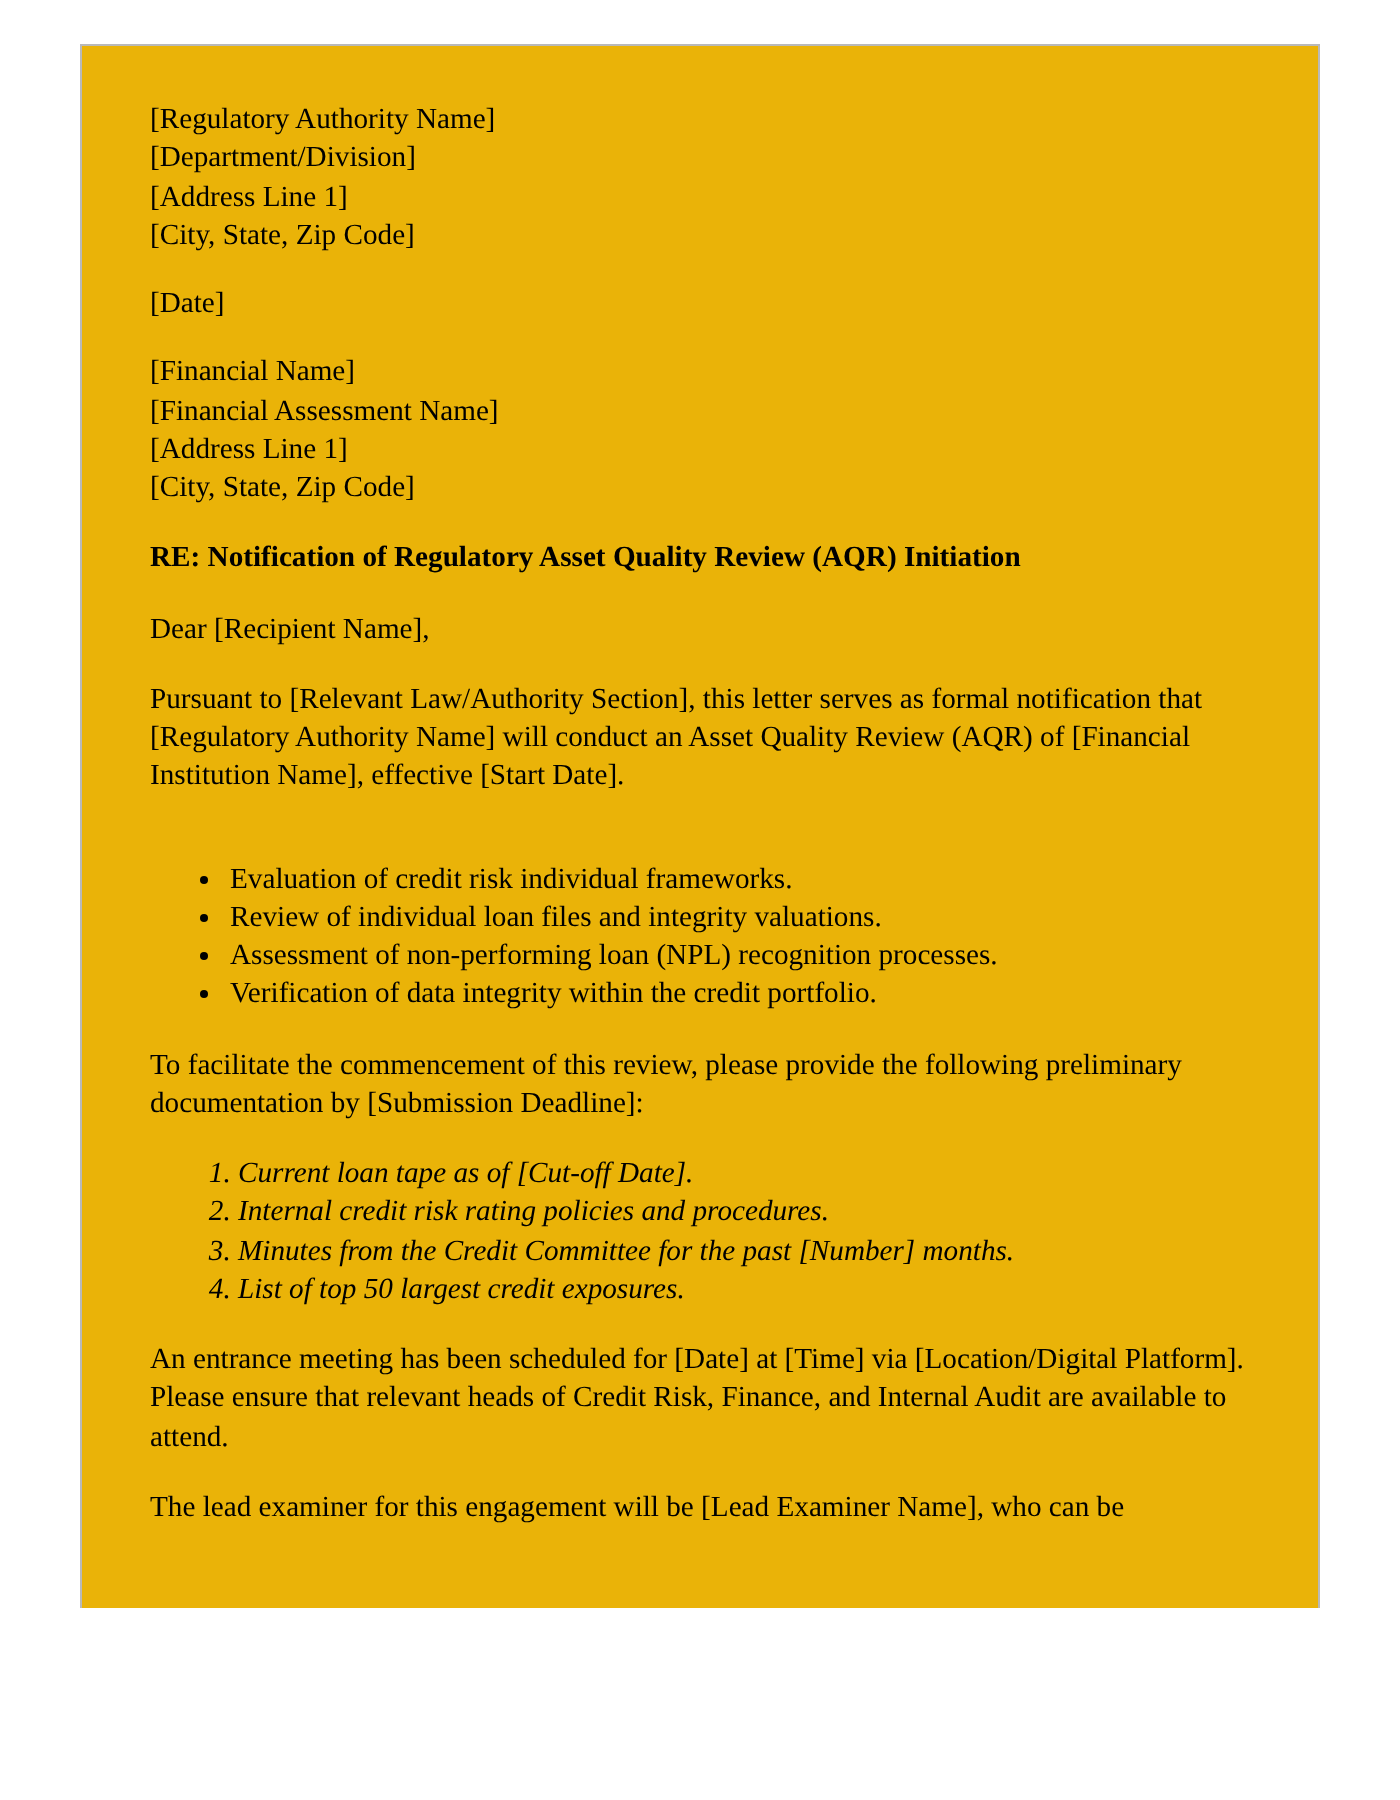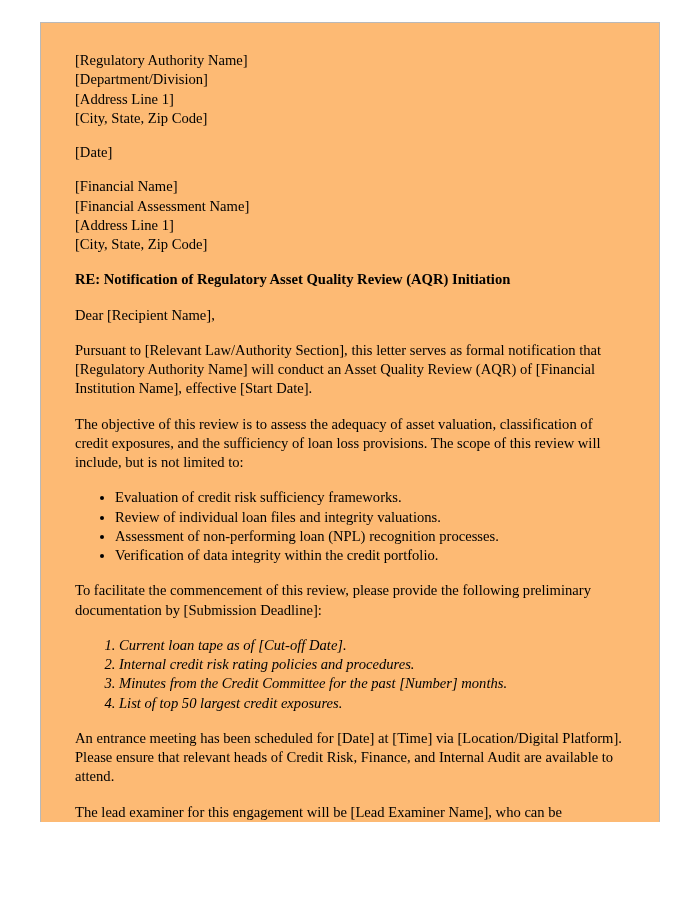--- a/index.html
+++ b/index.html
@@ -22,21 +22,21 @@
     padding: 22px 20px 0 20px;
   }
   .sheet {
     position: relative;
     box-sizing: border-box;
     width: 620px;
     min-height: 782px;
     margin: 0 auto;
     border: 1px solid #b9b9b9;
     border-bottom: none;
-    background: #fdba74;
+    background: #eab308;
     padding: 28px 34px 0 34px;
   }
   .doc {
     font-size: 14.6px;
     line-height: 1.32;
   }
   .addr-block {
     margin: 0 0 0 0;
   }
   .addr-line {
@@ -110,26 +110,25 @@
       <div class="block-space"></div>
 
       <p class="para">Dear [Recipient Name],</p>
 
       <div class="block-space"></div>
 
       <p class="para">Pursuant to [Relevant Law/Authority Section], this letter serves as formal notification that [Regulatory Authority Name] will conduct an Asset Quality Review (AQR) of [Financial Institution Name], effective [Start Date].</p>
 
       <div class="block-space"></div>
 
-      <p class="para">The objective of this review is to assess the adequacy of asset valuation, classification of credit exposures, and the sufficiency of loan loss provisions. The scope of this review will include, but is not limited to:</p>
 
       <div class="block-space"></div>
 
       <ul class="bullets">
-        <li>Evaluation of credit risk sufficiency frameworks.</li>
+        <li>Evaluation of credit risk individual frameworks.</li>
         <li>Review of individual loan files and integrity valuations.</li>
         <li>Assessment of non-performing loan (NPL) recognition processes.</li>
         <li>Verification of data integrity within the credit portfolio.</li>
       </ul>
 
       <div class="block-space"></div>
 
       <p class="para">To facilitate the commencement of this review, please provide the following preliminary documentation by [Submission Deadline]:</p>
 
       <div class="block-space"></div>

